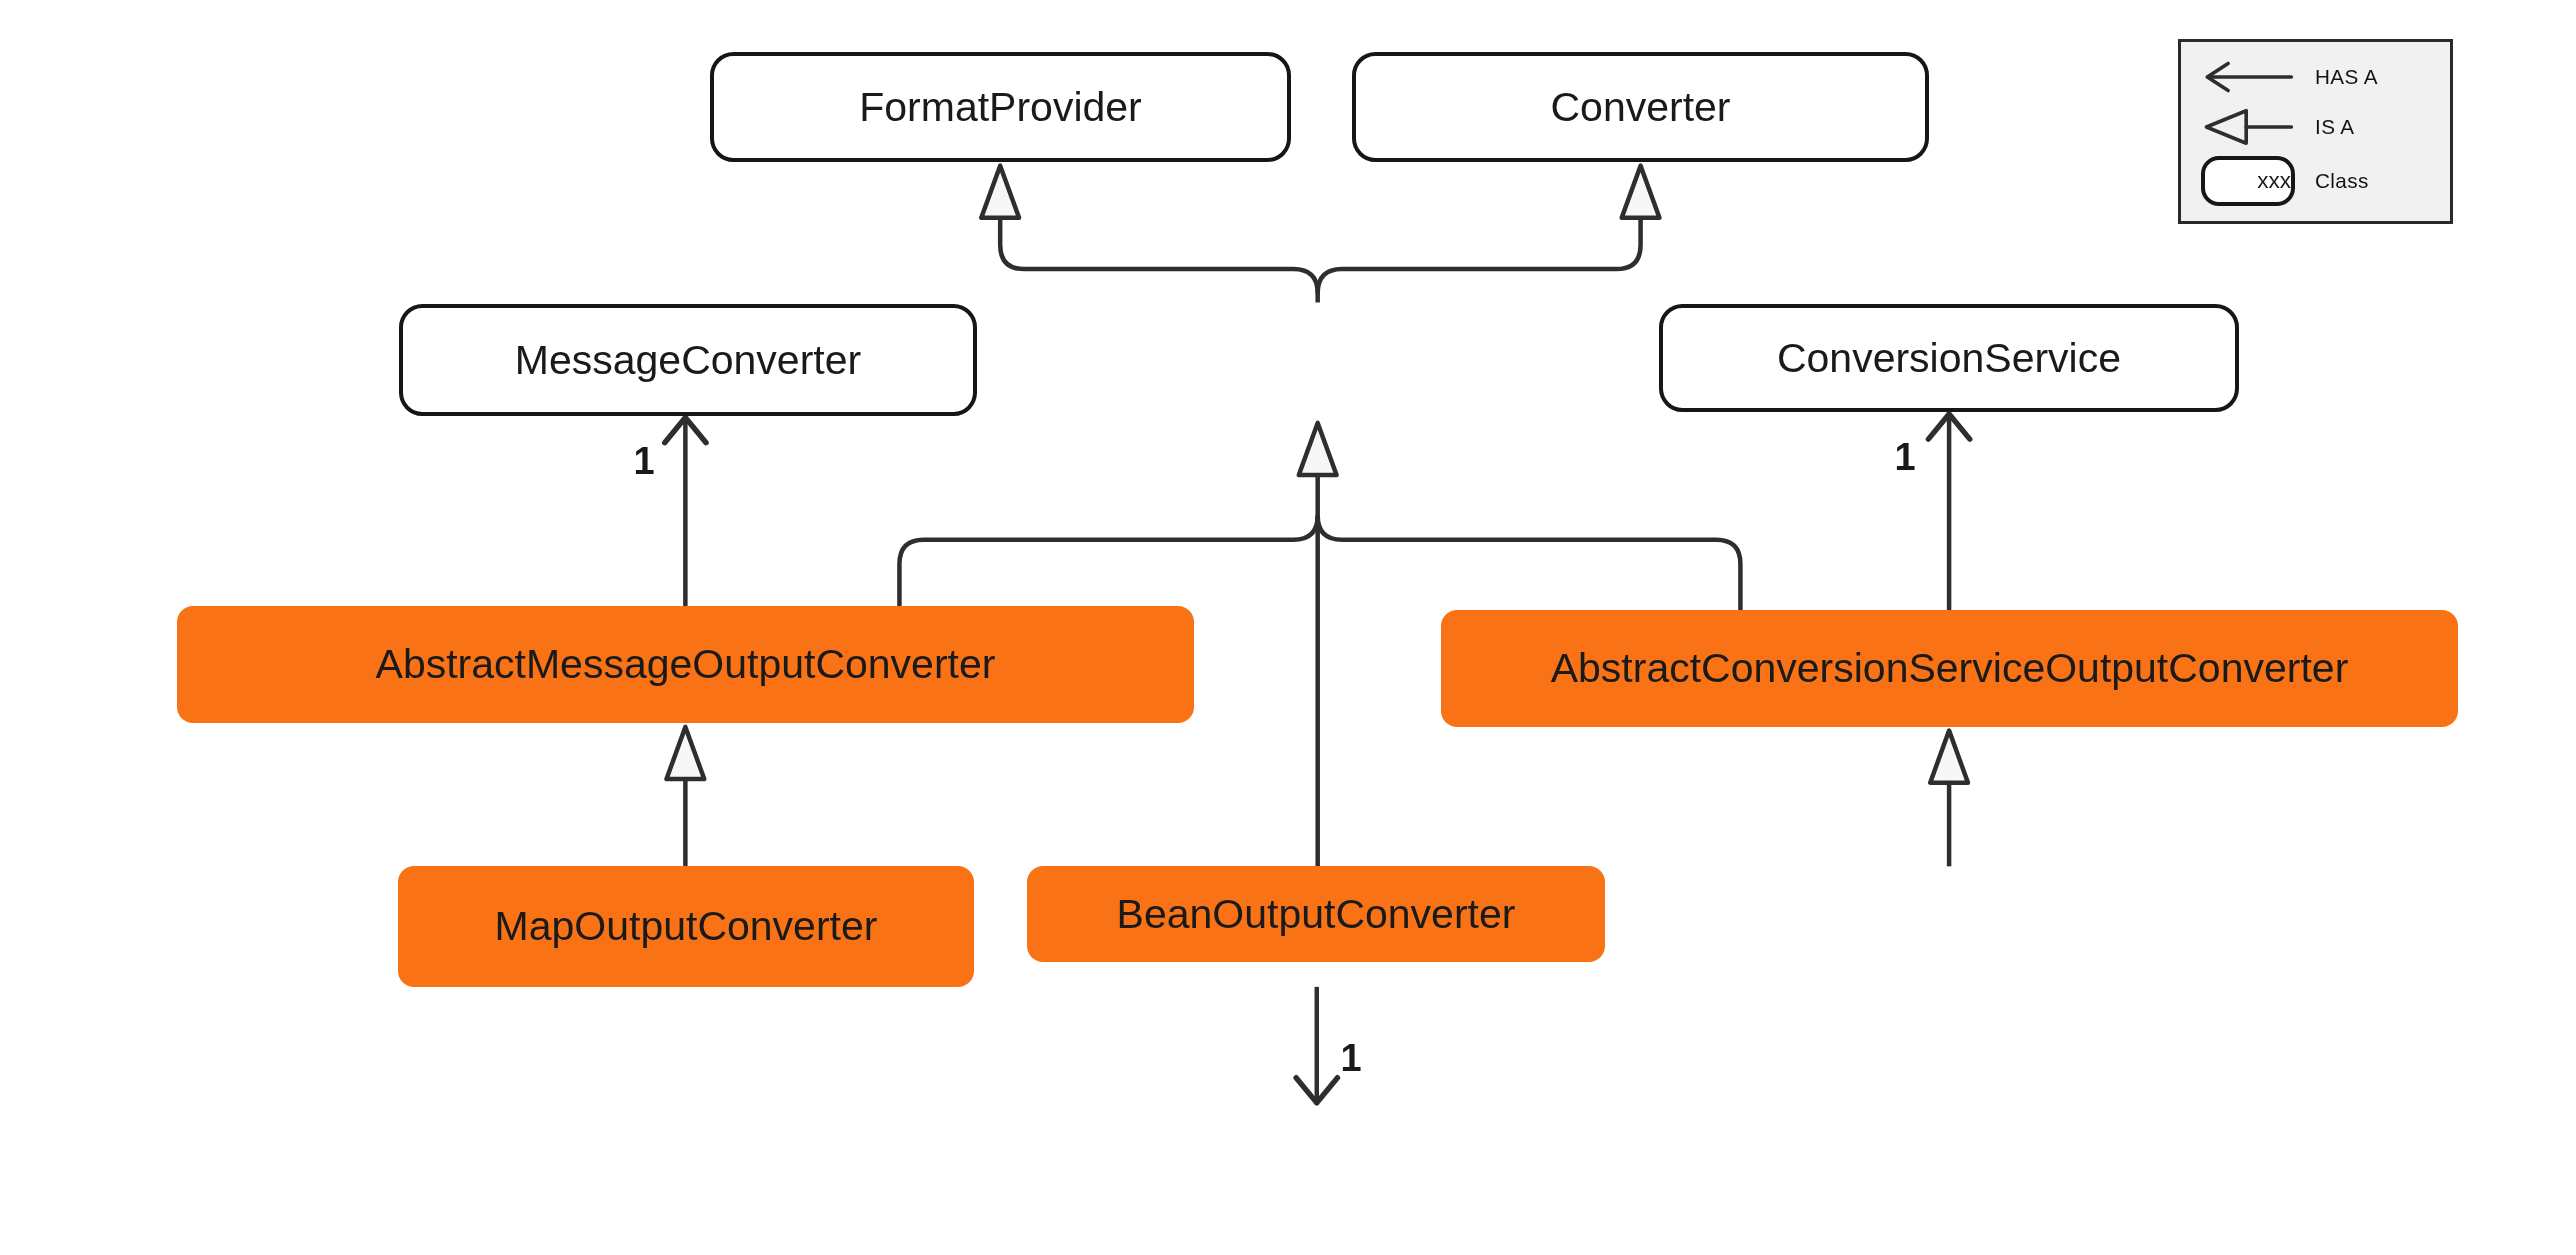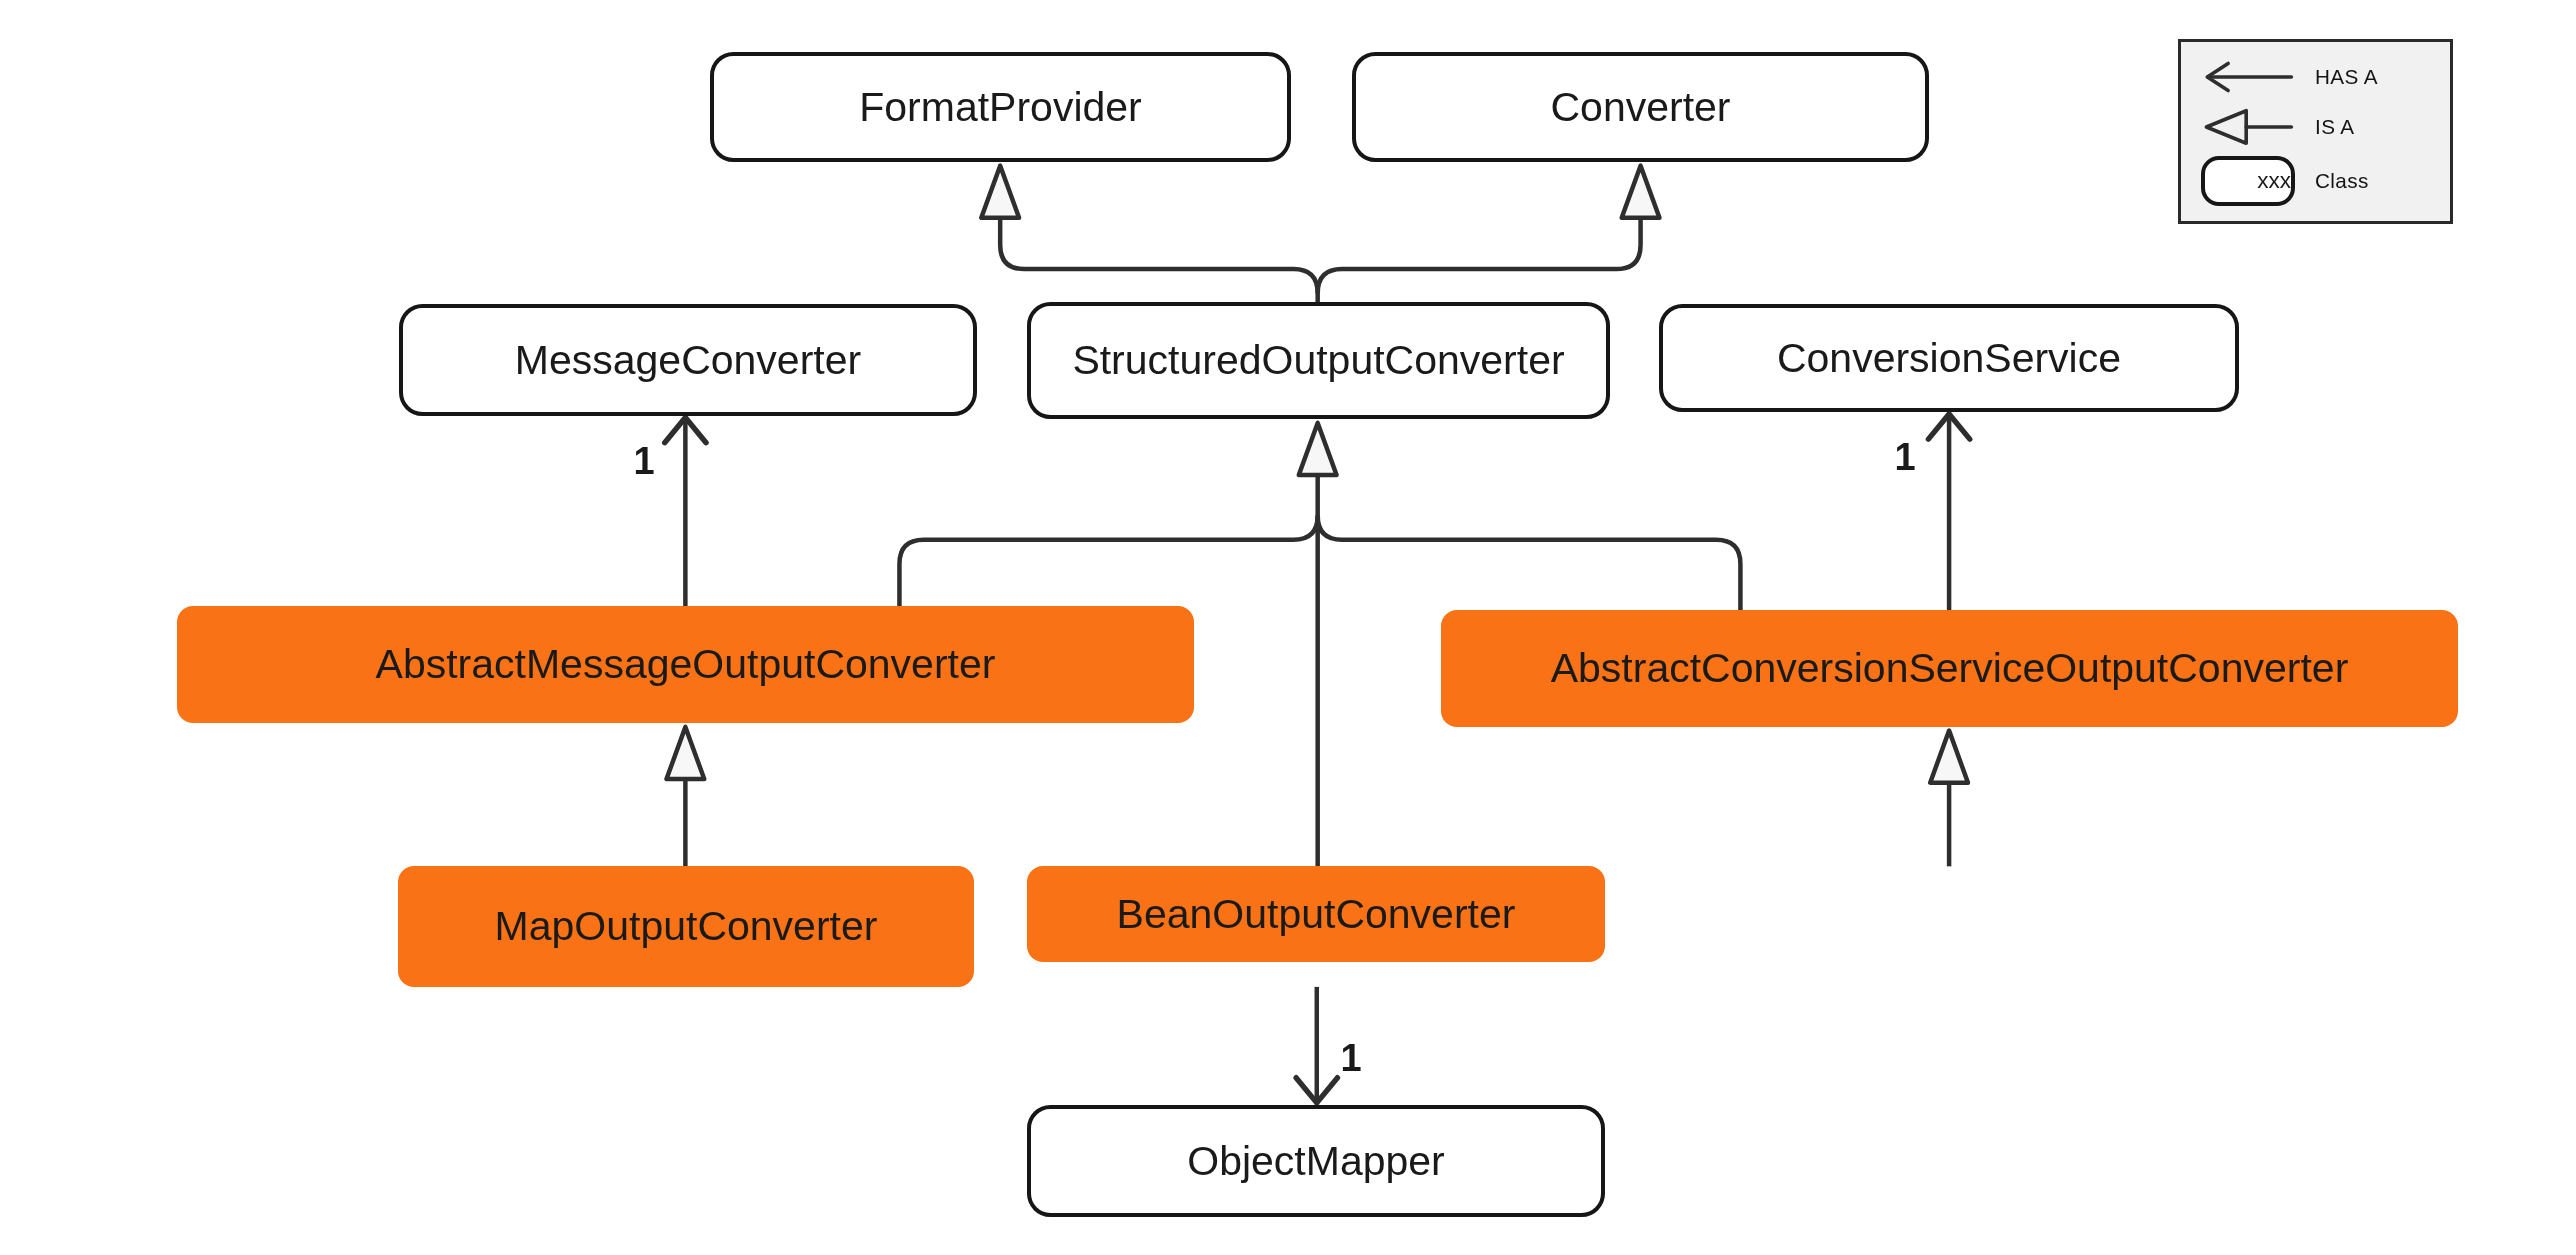--- a/index.html
+++ b/index.html
@@ -90,44 +90,38 @@
   <div class="node white iface" style="left:710px;top:52px;width:581px;height:110px">
     <span>FormatProvider</span>
   </div>
   <div class="node white iface" style="left:1352px;top:52px;width:577px;height:110px">
     <span>Converter</span>
   </div>
 
   <div class="node white" style="left:399px;top:304px;width:578px;height:112px">
     <span>MessageConverter</span>
   </div>
-  <div class="node white iface" style="left:1027px;top:302px;width:583px;height:117px">
-    <span>StructuredOutputConverter</span>
-  </div>
   <div class="node white" style="left:1659px;top:304px;width:580px;height:108px">
     <span>ConversionService</span>
   </div>
 
   <div class="node yellow" style="left:177px;top:606px;width:1017px;height:117px">
     <span>AbstractMessageOutputConverter</span>
   </div>
   <div class="node yellow" style="left:1441px;top:610px;width:1017px;height:117px">
     <span>AbstractConversionServiceOutputConverter</span>
   </div>
 
   <div class="node yellow" style="left:398px;top:866px;width:576px;height:121px">
     <span>MapOutputConverter</span>
   </div>
   <div class="node yellow" style="left:1027px;top:866px;width:578px;height:96px">
     <span>BeanOutputConverter</span>
   </div>
 
-  <div class="node white" style="left:1027px;top:1105px;width:578px;height:112px">
-    <span>ObjectMapper</span>
-  </div>
 
   <div class="mult" style="left:644px;top:461px">1</div>
   <div class="mult" style="left:1905px;top:457px">1</div>
   <div class="mult" style="left:1351px;top:1058px">1</div>
 
   <div class="legend">
     <div class="legend-row">
       <div class="legend-icon">
         <svg width="94" height="40" viewBox="0 0 104 44">
           <path class="l-edge" d="M 10 22 L 100 22"></path>

